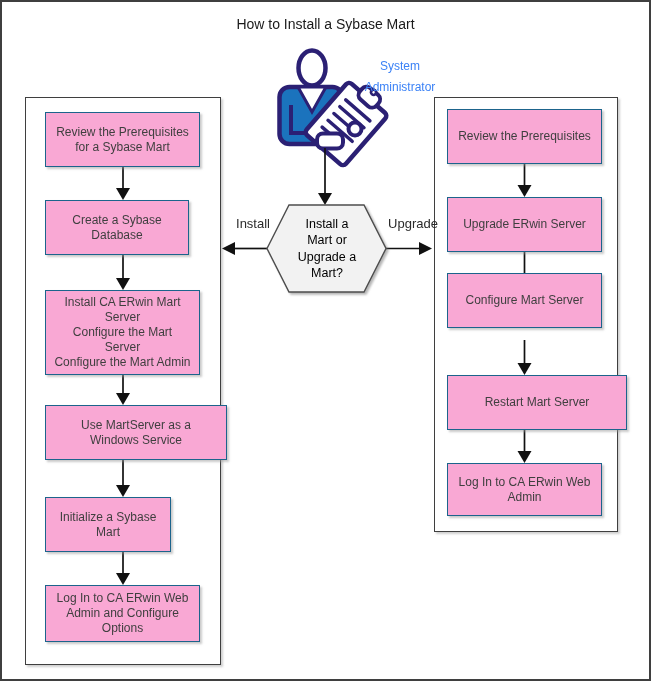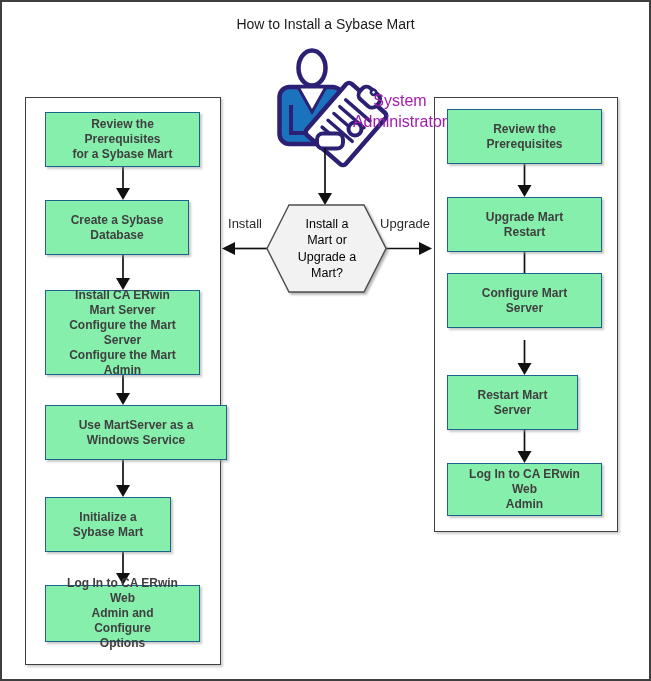--- a/index.html
+++ b/index.html
@@ -22,38 +22,38 @@
   .connector { stroke:var(--connector,#111); stroke-width:1.7; fill:none; }
   .arrowhead { fill:var(--connector,#111); stroke:none; }
   .hexagon {
     fill:var(--hexagon-fill,#f2f2f2); stroke:var(--hexagon-border,#4d4d4d); stroke-width:1.4;
     filter:drop-shadow(2px 2px 1px rgba(120,120,120,0.55));
   }
   .sa-line  { stroke:var(--person-navy,#2b2074); fill:none; }
   .sa-white { fill:#ffffff; stroke:var(--person-navy,#2b2074); }
   .sa-shirt { fill:var(--person-blue,#1b73bd); stroke:var(--person-navy,#2b2074); }
   .box {
-    position:absolute; z-index:3; box-sizing:border-box; background:#86efac;
+    position:absolute; z-index:3; box-sizing:border-box; background:#f9a8d4;
     border:1.4px solid var(--box-border,#1c648c);
     box-shadow:2px 2px 2px rgba(150,150,150,0.5);
     color:var(--box-text,#3f3f3f); font-size:12px; line-height:15px;
     display:flex; align-items:center; justify-content:center;
-    text-align:center; white-space:pre-line; padding:3px 16px;font-weight:bold;
+    text-align:center; white-space:pre-line; padding:3px 8px;
   }
   .hex-text {
     position:absolute; z-index:3; left:270px; top:205px; width:110px; height:83px;
     display:flex; align-items:center; justify-content:center; text-align:center;
     white-space:pre-line; font-size:12.5px; line-height:16.5px; color:#000000;
   }
-  .edge-label { position:absolute; z-index:3; top:214px; font-size:13px; color:#2a2a2a; text-align:center; }
+  .edge-label { position:absolute; z-index:3; top:214px; font-size:13px; color:#2a2a2a; text-align:center;padding-left:8px; }
   .edge-label.install { left:219px; width:48px; }
   .edge-label.upgrade { left:373px; width:60px; }
   .actor-label {
     position:absolute; z-index:3; left:350px; top:54px; width:96px; text-align:center;
-    font-size:16px; line-height:21px; color:#a21caf; white-space:pre-line;margin-top:34px;
+    font-size:12px; line-height:21px; color:#3b82f6; white-space:pre-line;
   }
 </style>
 </head>
 <body>
 
 <div class="canvas">
 
   <div class="title">How to Install a Sybase Mart</div>
 
   <div class="container left-container"></div>
@@ -152,19 +152,19 @@
 Configure the Mart Server
 Configure the Mart Admin</div>
   <div class="box" style="left:43px;top:403px;width:182px;height:55px">Use MartServer as a
 Windows Service</div>
   <div class="box" style="left:43px;top:495px;width:126px;height:55px">Initialize a Sybase Mart</div>
   <div class="box" style="left:43px;top:583px;width:155px;height:57px">Log In to CA ERwin Web
 Admin and Configure
 Options</div>
 
   <div class="box" style="left:445px;top:107px;width:155px;height:55px">Review the Prerequisites</div>
-  <div class="box" style="left:445px;top:195px;width:155px;height:55px">Upgrade Mart Restart</div>
+  <div class="box" style="left:445px;top:195px;width:155px;height:55px">Upgrade ERwin Server</div>
   <div class="box" style="left:445px;top:271px;width:155px;height:55px">Configure Mart Server</div>
-  <div class="box" style="left:445px;top:373px;width:131px;height:55px">Restart Mart Server</div>
+  <div class="box" style="left:445px;top:373px;width:180px;height:55px">Restart Mart Server</div>
   <div class="box" style="left:445px;top:461px;width:155px;height:53px">Log In to CA ERwin Web
 Admin</div>
 
 </div>
 
 </body></html>

